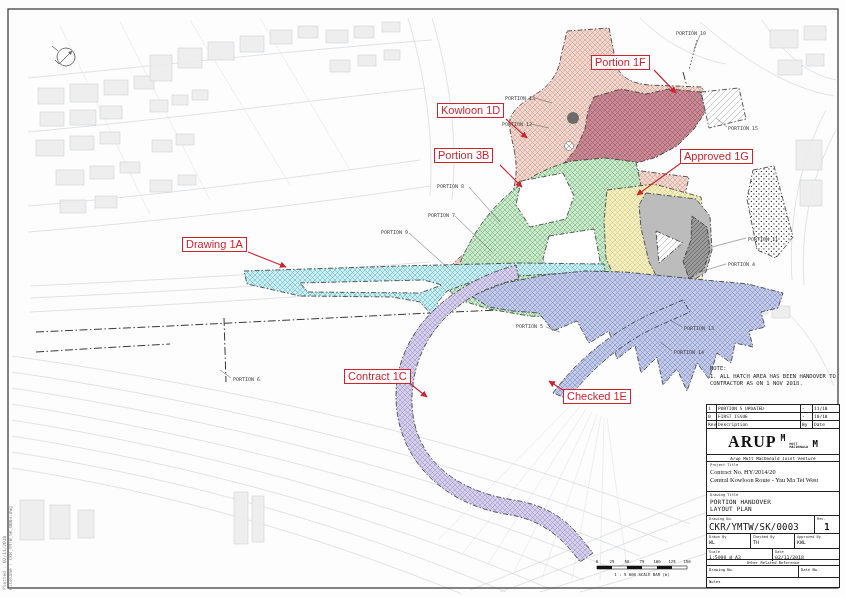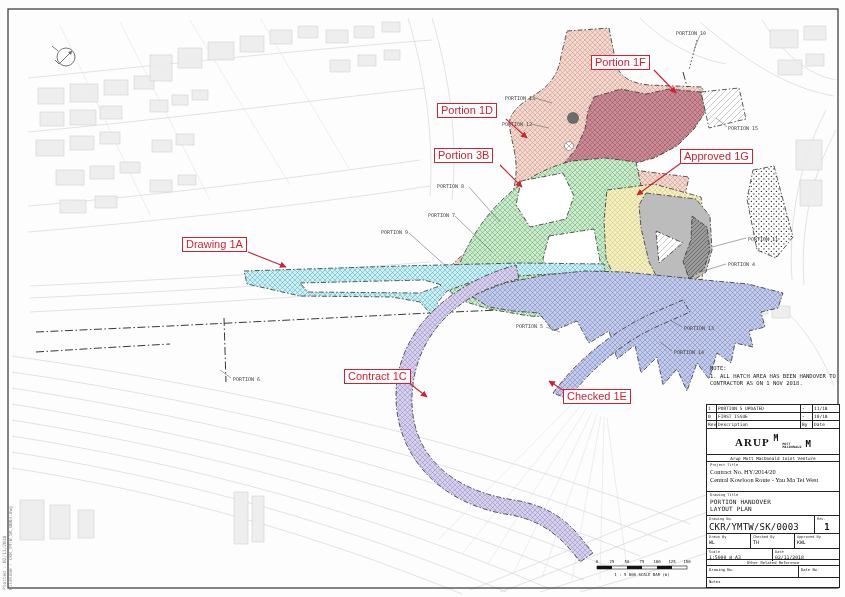--- a/index.html
+++ b/index.html
@@ -18,21 +18,21 @@
   .tb{position:absolute;left:706px;top:404px;width:134px;height:184px;z-index:6;
       background:#fff;border:1px solid #222;color:#111;
       font-family:"DejaVu Sans Mono",monospace;box-sizing:border-box;}
   .tb .row{border-bottom:1px solid #222;box-sizing:border-box;}
   .revgrid{display:grid;grid-template-columns:10px 1fr 12px 26px;}
   .revgrid > div{border-right:1px solid #222;border-bottom:1px solid #222;
       font-size:4.5px;line-height:8px;height:8px;overflow:hidden;white-space:nowrap;
       padding:0 1px;box-sizing:border-box;}
   .revgrid > div:nth-child(4n){border-right:none;}
   .logo{height:25px;display:flex;align-items:center;justify-content:center;gap:4px;border-bottom:none;}
-  .arup{font-family:"Liberation Serif",serif;font-weight:bold;font-size:11px;letter-spacing:1px;text-align:center;}
+  .arup{font-family:"Liberation Serif",serif;font-weight:bold;font-size:16px;letter-spacing:1px;text-align:center;}
   .mcol{display:flex;flex-direction:column;line-height:3.5px;margin-top:9px;}
   .mtiny{font-size:3.2px;font-weight:bold;letter-spacing:.2px;}
   .msup{font-size:8px;font-weight:bold;margin-top:-6px;}
   .mbig{font-size:9px;font-weight:bold;margin-top:4px;}
   .jv{height:8px;font-size:4.3px;text-align:center;line-height:8px;border-top:1px solid #222;}
   .sect{padding:1px 3px;box-sizing:border-box;overflow:hidden;}
   .lbl{font-size:3.6px;color:#333;line-height:4.5px;}
   .proj{height:30px;}
   .proj .v{font-family:"Liberation Serif",serif;font-size:6.3px;line-height:8px;}
   .dtit{height:24px;}
@@ -304,21 +304,21 @@
     <rect x="657" y="566" width="15" height="3" fill="#111"></rect>
     <text x="642" y="576" font-family="DejaVu Sans Mono, monospace" font-size="4" fill="#222" text-anchor="middle">1 : 5 000  SCALE BAR (m)</text>
   </g>
 
   <rect x="8" y="9" width="830" height="579" fill="none" stroke="#333" stroke-width="1.2"></rect>
 </svg>
 
 <div class="plabel" style="left:182px;top:237px">Drawing 1A</div>
 <div class="plabel" style="left:434px;top:148px">Portion 3B</div>
 <div class="plabel" style="left:344px;top:369px">Contract 1C</div>
-<div class="plabel" style="left:437px;top:103px">Portion 1D</div>
+<div class="plabel" style="left:437px;top:103px">Kowloon 1D</div>
 <div class="plabel" style="left:563px;top:389px">Checked 1E</div>
 <div class="plabel" style="left:591px;top:55px">Portion 1F</div>
 <div class="plabel" style="left:680px;top:149px">Approved 1G</div>
 
 <div class="notes">
   <div class="nt">NOTE:</div>
   <div>1.  ALL HATCH AREA HAS BEEN HANDOVER TO</div>
   <div>    CONTRACTOR AS ON 1 NOV 2018.</div>
 </div>
 

